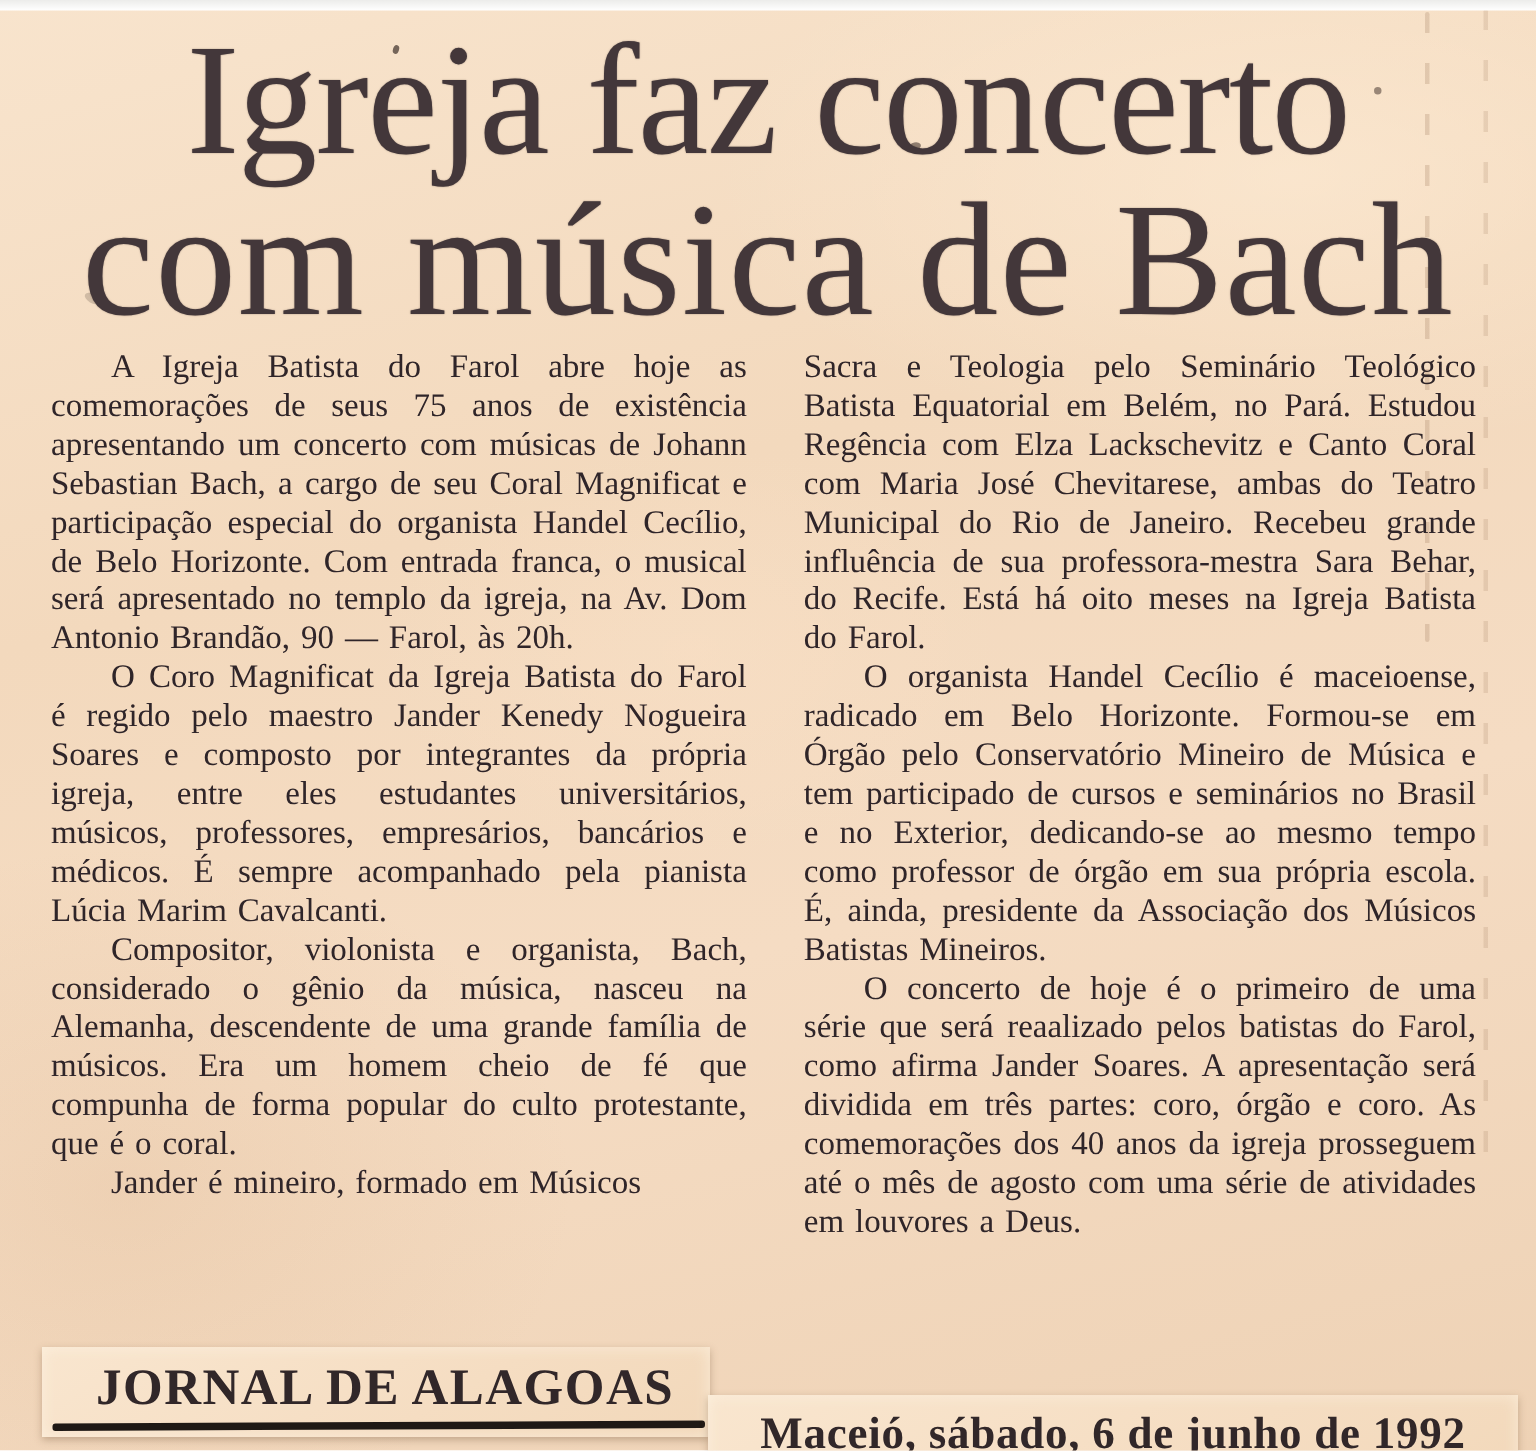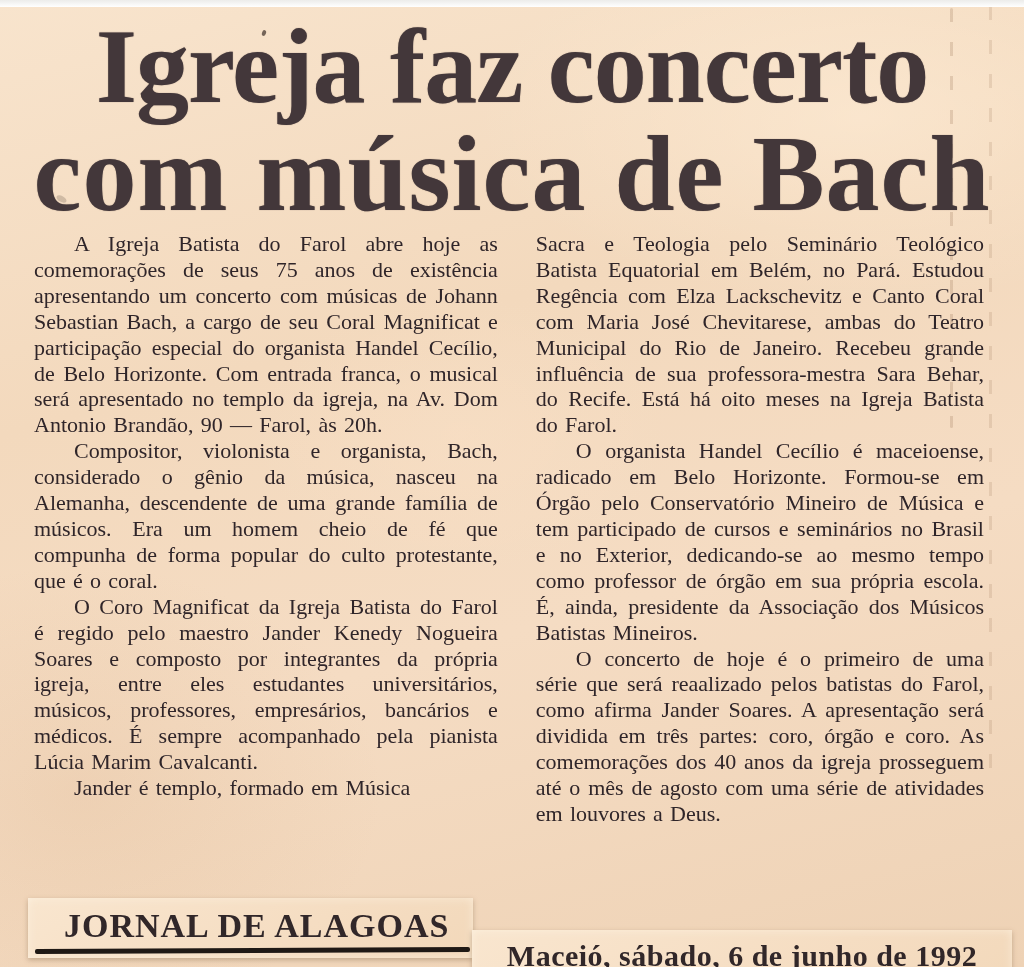--- a/index.html
+++ b/index.html
@@ -7,21 +7,21 @@
         font-family:"Liberation Serif", serif;}
   .scan-edge{position:absolute;top:0;left:0;right:0;height:7px;
         background:linear-gradient(#ececea,#ffffff);z-index:5;}
   .paper{position:absolute;inset:0;
         background:
           radial-gradient(ellipse 620px 300px at 84% 12%, rgba(255,238,216,0.55), transparent 62%),
           radial-gradient(ellipse 500px 380px at 8% 82%, rgba(214,172,130,0.22), transparent 60%),
           radial-gradient(ellipse 300px 200px at 45% 45%, rgba(255,230,205,0.25), transparent 70%),
           linear-gradient(165deg,#f8e4cd 0%,#f3d9bd 35%,#f5dcc3 62%,#eed2b5 100%);}
   .headline{position:absolute;top:14px;left:0;right:0;text-align:center;
-        font-weight:bold;color:#43373a;letter-spacing:-1px;z-index:2;
+        font-weight:normal;color:#43373a;letter-spacing:-1px;z-index:2;
         text-shadow:0 0 1px rgba(62,48,44,0.55);}
   .headline .l1{font-size:106px;line-height:1.0;}
   .headline .l2{font-size:108px;line-height:1.0;letter-spacing:1px;}
   .article{position:absolute;top:231px;left:34px;width:950px;display:flex;gap:38px;
         color:#2f2529;font-size:22px;line-height:25.9px;text-align:justify;
         word-spacing:0.08em;z-index:2;}
   .article .col-l{width:472px;}
   .article .col-r{width:456px;}
   .article p{margin:0;text-indent:40px;}
   .article p.no-indent{text-indent:0;}
@@ -63,23 +63,23 @@
   <div class="speck speck-4"></div>
 
   <div class="headline">
     <div class="l1">Igreja faz concerto</div>
     <div class="l2">com música de Bach</div>
   </div>
 
   <div class="article">
     <div class="col-l">
       <p>A Igreja Batista do Farol abre hoje as comemorações de seus 75 anos de existência apresentando um concerto com músicas de Johann Sebastian Bach, a cargo de seu Coral Magnificat e participação especial do organista Handel Cecílio, de Belo Horizonte. Com entrada franca, o musical será apresentado no templo da igreja, na Av. Dom Antonio Brandão, 90 — Farol, às 20h.</p>
+      <p>O Coro Magnificat da Igreja Batista do Farol é regido pelo maestro Jander Kenedy Nogueira Soares e composto por integrantes da própria igreja, entre eles estudantes universitários, músicos, professores, empresários, bancários e médicos. É sempre acompanhado pela pianista Lúcia Marim Cavalcanti.</p>
       <p>Compositor, violonista e organista, Bach, considerado o gênio da música, nasceu na Alemanha, descendente de uma grande família de músicos. Era um homem cheio de fé que compunha de forma popular do culto protestante, que é o coral.</p>
-      <p>O Coro Magnificat da Igreja Batista do Farol é regido pelo maestro Jander Kenedy Nogueira Soares e composto por integrantes da própria igreja, entre eles estudantes universitários, músicos, professores, empresários, bancários e médicos. É sempre acompanhado pela pianista Lúcia Marim Cavalcanti.</p>
-      <p>Jander é templo, formado em Música</p>
+      <p>Jander é mineiro, formado em Músicos</p>
     </div>
     <div class="col-r">
       <p class="no-indent">Sacra e Teologia pelo Seminário Teológico Batista Equatorial em Belém, no Pará. Estudou Regência com Elza Lackschevitz e Canto Coral com Maria José Chevitarese, ambas do Teatro Municipal do Rio de Janeiro. Recebeu grande influência de sua professora-mestra Sara Behar, do Recife. Está há oito meses na Igreja Batista do Farol.</p>
       <p>O organista Handel Cecílio é maceioense, radicado em Belo Horizonte. Formou-se em Órgão pelo Conservatório Mineiro de Música e tem participado de cursos e seminários no Brasil e no Exterior, dedicando-se ao mesmo tempo como professor de órgão em sua própria escola. É, ainda, presidente da Associação dos Músicos Batistas Mineiros.</p>
       <p>O concerto de hoje é o primeiro de uma série que será reaalizado pelos batistas do Farol, como afirma Jander Soares. A apresentação será dividida em três partes: coro, órgão e coro. As comemorações dos 40 anos da igreja prosseguem até o mês de agosto com uma série de atividades em louvores a Deus.</p>
     </div>
   </div>
 
   <div class="strip strip-masthead">
     <div class="txt">JORNAL DE ALAGOAS</div>

